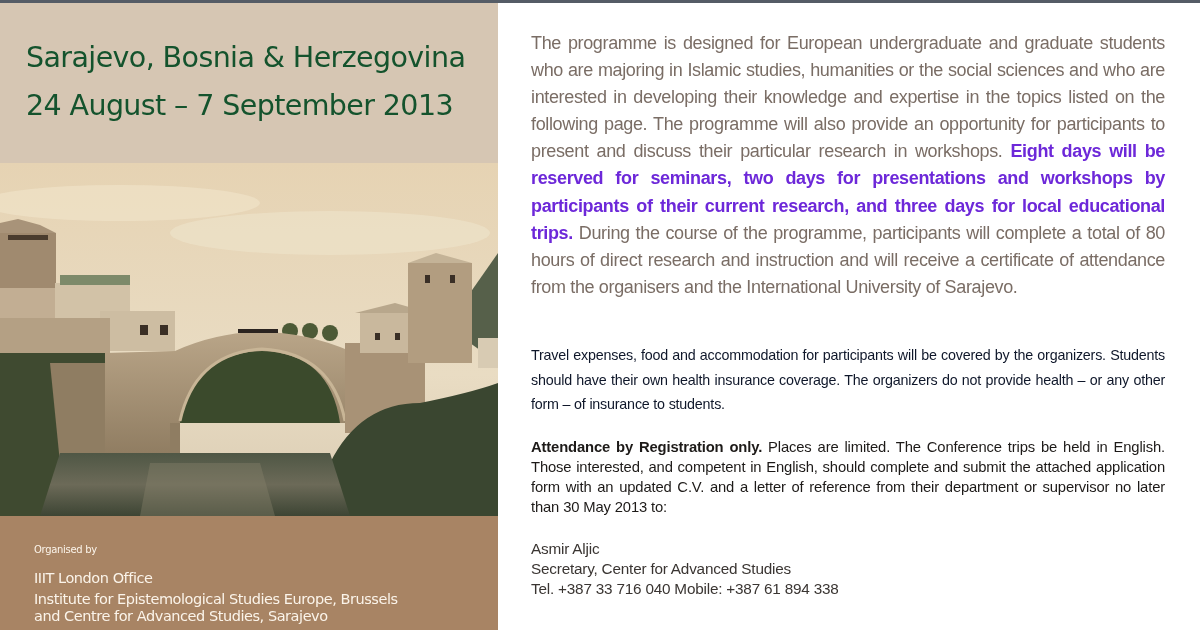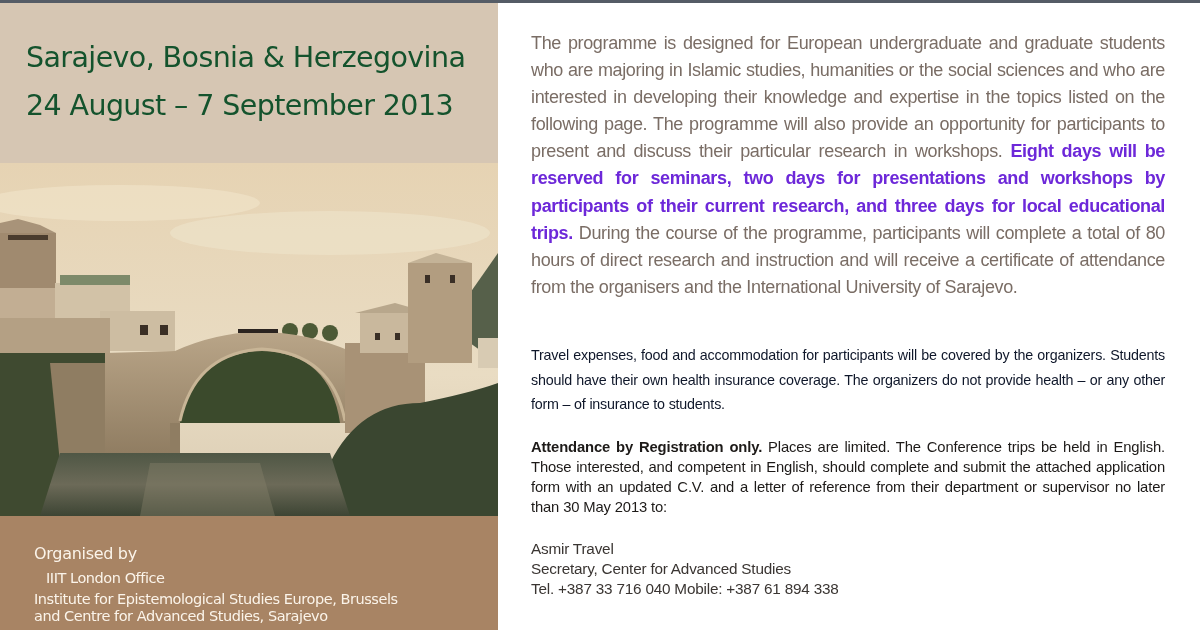--- a/index.html
+++ b/index.html
@@ -20,23 +20,23 @@
     white-space:nowrap;
   }
   .title-line.l1 { top:38px; }
   .title-line.l2 { top:86px; }
   .photo { position:absolute; left:0; top:160px; width:498px; height:353px; overflow:hidden; }
   .photo svg { display:block; }
   .footer-panel {
     position:absolute; left:0; top:513px; width:498px; height:114px;
     background:#a88464; color:#fbf4ea;
   }
-  .org-label { position:absolute; left:34px; top:28px; font-size:16px; font-family:"DejaVu Sans", sans-serif; letter-spacing:-0.3px; }
+  .org-label { position:absolute; left:34px; top:28px; font-size:10px; font-family:"DejaVu Sans", sans-serif; letter-spacing:-0.3px; }
   .org-line { position:absolute; left:34px; font-size:14.5px; font-family:"DejaVu Sans", sans-serif; letter-spacing:-0.45px; white-space:nowrap; }
-  .org-line.o1 { top:54px;margin-left:12px; }
+  .org-line.o1 { top:54px; }
   .org-line.o2 { top:75px; }
   .org-line.o3 { top:92px; }
 
   .right-col { position:absolute; left:531px; top:0; width:638px; }
   .para {
     position:absolute; left:0; width:634px; text-align:justify; text-align-last:left;
     white-space:normal;
   }
   .p1 { top:30px; font-size:18px; line-height:27.1px; color:#7a6d65; letter-spacing:-0.35px; }
   .p1 b { color:#6d28d9; font-weight:bold; }
@@ -154,17 +154,17 @@
   </div>
 
   <div class="para p3">
     <b>Attendance by Registration only.</b><span> Places are limited. The Conference trips be</span>
     <span>held in English. Those interested, and competent in English, should complete</span>
     <span>and submit the attached application form with an updated C.V. and a letter of</span>
     <span>reference from their department or supervisor no later than 30 May 2013 to:</span>
   </div>
 
   <div class="contact">
-    <div>Asmir Travel</div>
+    <div>Asmir Aljic</div>
     <div>Secretary, Center for Advanced Studies</div>
     <div>Tel. +387 33 716 040 Mobile: +387 61 894 338</div>
   </div>
 </div>
 
 </body></html>

